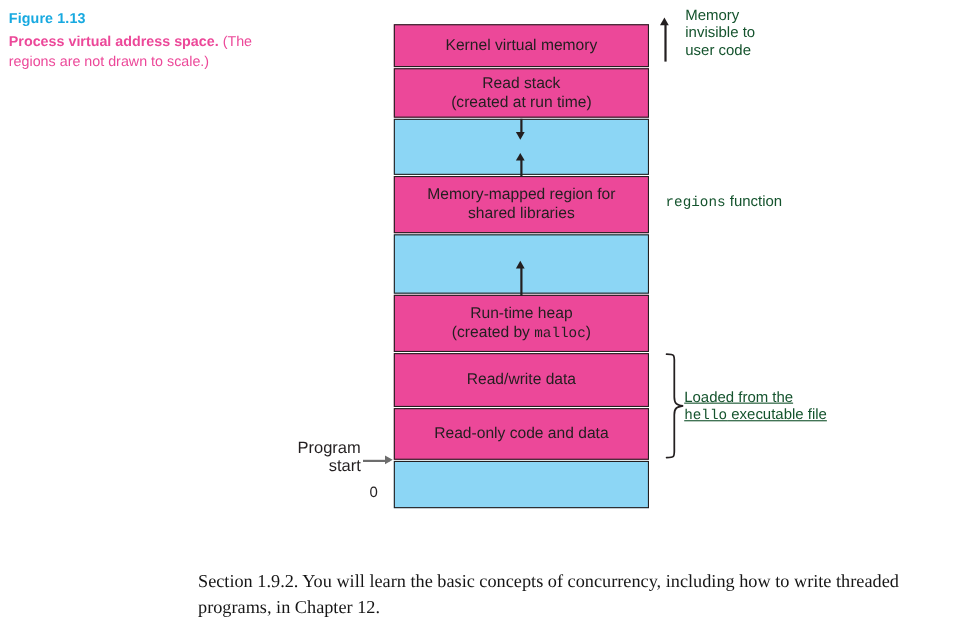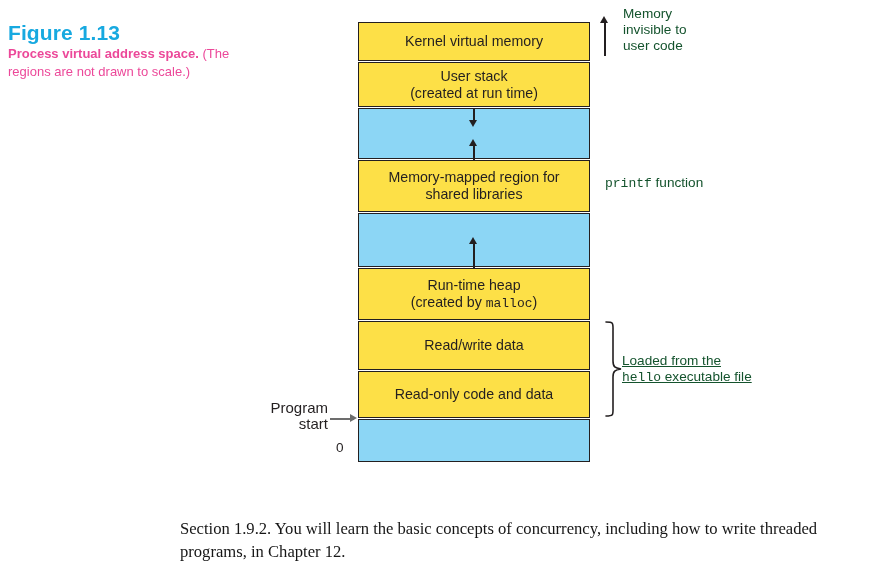--- a/index.html
+++ b/index.html
@@ -19,24 +19,23 @@
   
   #caption-block {
     position: absolute;
     left: 8px;
     top: 8px;
     width: 230px;
   }
   #figure-number {
     color: #17a9e0;
     font-weight: bold;
-    font-size: 21px;
+    font-size: 13px;
     line-height: 18px;
     letter-spacing: 0.1px;
-    margin-top: 16px;
   }
   #caption-text {
     font-size: 13px;
     line-height: 18.3px;
     color: #ec4899;
     margin-top: 3px;
   }
   #caption-text b {
     font-weight: bold;
   }
@@ -49,21 +48,21 @@
     width: 887px;
     height: 480px;
   }
 
   .mem-box {
     position: absolute;
     left: 358px;
     width: 232px;
     box-sizing: border-box;
     border: 1.6px solid #231f20;
-    background: #fde047;
+    background: #ec4899;
     display: flex;
     align-items: center;
     justify-content: center;
     text-align: center;
     font-size: 14.2px;
     line-height: 17px;
     color: #231f20;
   }
   .mem-box.blue {
     background: #8cd6f5;
@@ -154,21 +153,21 @@
 </div>
 
 <div id="diagram">
 
   <div class="mem-box" style="top:22px; height:39px;">
     <span>Kernel virtual memory</span>
   </div>
 
   <div class="mem-box" style="top:62px; height:45px;">
     <span>
-      <span>User stack</span><br>
+      <span>Read stack</span><br>
       <span>(created at run time)</span>
     </span>
   </div>
 
   <div class="mem-box blue" style="top:108px; height:51px;"></div>
 
   <div class="mem-box" style="top:160px; height:52px;">
     <span>
       <span>Memory-mapped region for</span><br>
       <span>shared libraries</span>
@@ -205,21 +204,21 @@
 
   <div class="vline" style="left:604px; top:22px; height:34px;"></div>
   <div class="arrowhead-up" style="left:600px; top:16px;"></div>
 
   <div class="annot" id="memory-invisible-label">
     <div>Memory</div>
     <div>invisible to</div>
     <div>user code</div>
   </div>
 
-  <div class="annot" id="printf-label"><span class="mono">printf</span><span> function</span></div>
+  <div class="annot" id="printf-label"><span class="mono">regions</span><span> function</span></div>
 
   <svg style="position:absolute; left:602px; top:320px;" width="26" height="100">
     <path d="M 4 2 C 12 2, 11 3, 11 12 L 11 41 C 11 47, 13 48, 19 49 C 13 50, 11 51, 11 57 L 11 86 C 11 95, 12 96, 4 96" fill="none" stroke="#231f20" stroke-width="1.6" stroke-linecap="round"></path>
   </svg>
 
   <div class="annot" id="loaded-from-label">
     <div>Loaded from the</div>
     <div><span class="mono">hello</span><span> executable file</span></div>
   </div>
 

